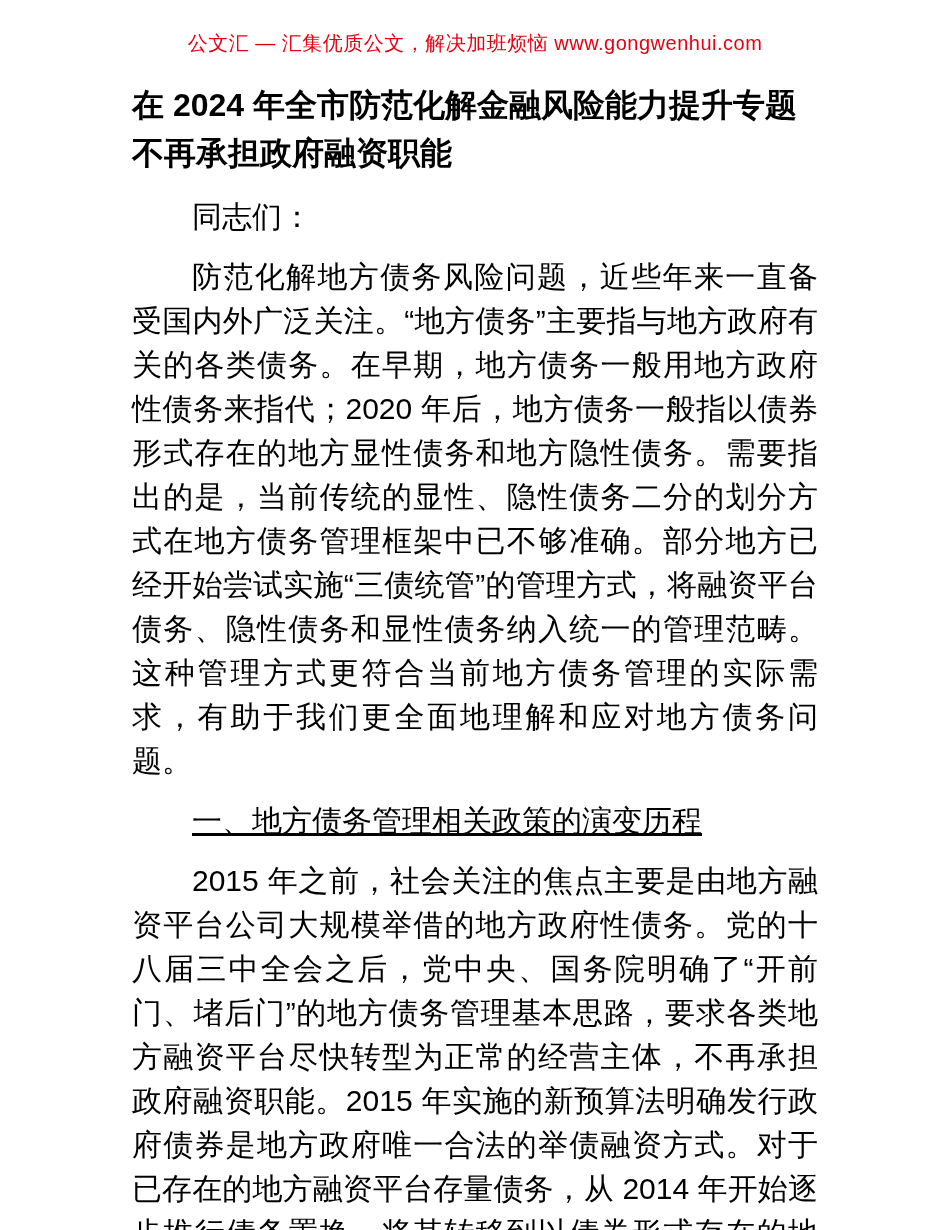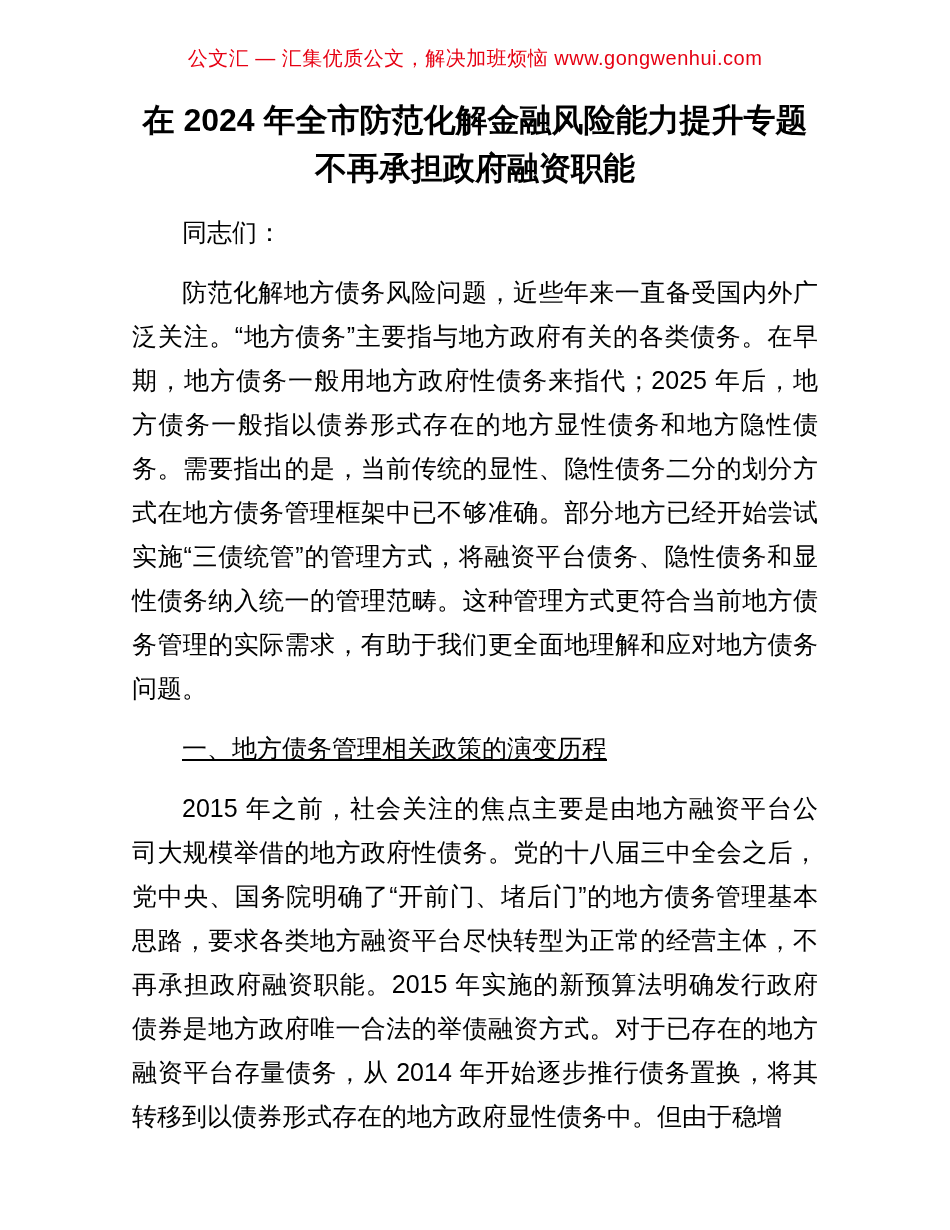--- a/index.html
+++ b/index.html
@@ -7,50 +7,49 @@
     padding: 0;
     background: #ffffff;
   }
   .page {
     position: relative;
     width: 950px;
     height: 1230px;
     margin: 0 auto;
     background: #ffffff;
     box-sizing: border-box;
-    padding: 46px 132px 0 132px;
+    padding: 31px 132px 0 132px;
     overflow: hidden;
     font-family: "Liberation Sans", "DejaVu Sans", sans-serif;
     color: #000000;
   }
   .wm {
     text-align: center;
     margin: 0 0 26px 0;
   }
   .wm-text {
     color: #e60012;
     font-size: 20px;
     line-height: 24px;
     font-weight: 500;
     letter-spacing: 0.5px;
   }
   .doc-title {
     margin: 14px 0 18px 0;
-    text-align: center;
     font-size: 32px;
     font-weight: 700;
     line-height: 48px;
     color: #000000;
   }
   .title-line {
     display: block;
   }
   .para {
     margin: 0 0 16px 0;
-    font-size: 25px;
+    font-size: 30px;
     line-height: 44px;
     text-align: justify;
     text-justify: inter-ideograph;
     text-indent: 2em;
     color: #000000;
     word-break: break-all;
   }
   .section-heading {
     font-weight: 400;
     text-decoration: underline;
@@ -65,19 +64,19 @@
     <span class="wm-text">公文汇 — 汇集优质公文，解决加班烦恼 www.gongwenhui.com</span>
   </header>
 
   <h1 class="doc-title">
     <span class="title-line">在 2024 年全市防范化解金融风险能力提升专题</span>
     <span class="title-line">不再承担政府融资职能</span>
   </h1>
 
   <p class="para">同志们：</p>
 
-  <p class="para">防范化解地方债务风险问题，近些年来一直备受国内外广泛关注。“地方债务”主要指与地方政府有关的各类债务。在早期，地方债务一般用地方政府性债务来指代；2025 年后，地方债务一般指以债券形式存在的地方显性债务和地方隐性债务。需要指出的是，当前传统的显性、隐性债务二分的划分方式在地方债务管理框架中已不够准确。部分地方已经开始尝试实施“三债统管”的管理方式，将融资平台债务、隐性债务和显性债务纳入统一的管理范畴。这种管理方式更符合当前地方债务管理的实际需求，有助于我们更全面地理解和应对地方债务问题。</p>
+  <p class="para">防范化解地方债务风险问题，近些年来一直备受国内外广泛关注。“地方债务”主要指与地方政府有关的各类债务。在早期，地方债务一般用地方政府性债务来指代；2020 年后，地方债务一般指以债券形式存在的地方显性债务和地方隐性债务。需要指出的是，当前传统的显性、隐性债务二分的划分方式在地方债务管理框架中已不够准确。部分地方已经开始尝试实施“三债统管”的管理方式，将融资平台债务、隐性债务和显性债务纳入统一的管理范畴。这种管理方式更符合当前地方债务管理的实际需求，有助于我们更全面地理解和应对地方债务问题。</p>
 
   <p class="para section-heading">一、地方债务管理相关政策的演变历程</p>
 
   <p class="para">2015 年之前，社会关注的焦点主要是由地方融资平台公司大规模举借的地方政府性债务。党的十八届三中全会之后，党中央、国务院明确了“开前门、堵后门”的地方债务管理基本思路，要求各类地方融资平台尽快转型为正常的经营主体，不再承担政府融资职能。2015 年实施的新预算法明确发行政府债券是地方政府唯一合法的举债融资方式。对于已存在的地方融资平台存量债务，从 2014 年开始逐步推行债务置换，将其转移到以债券形式存在的地方政府显性债务中。但由于稳增</p>
 
 </div>
 
 </body></html>

